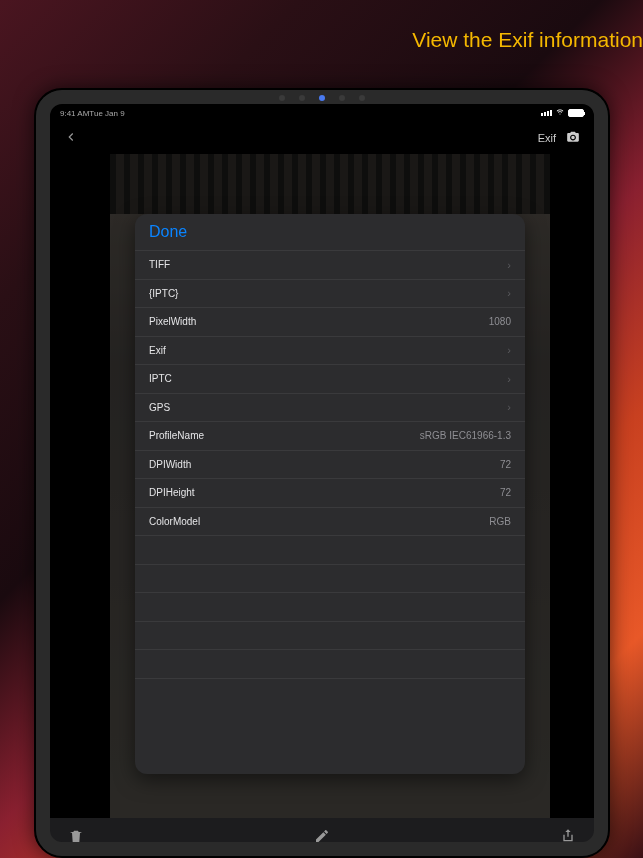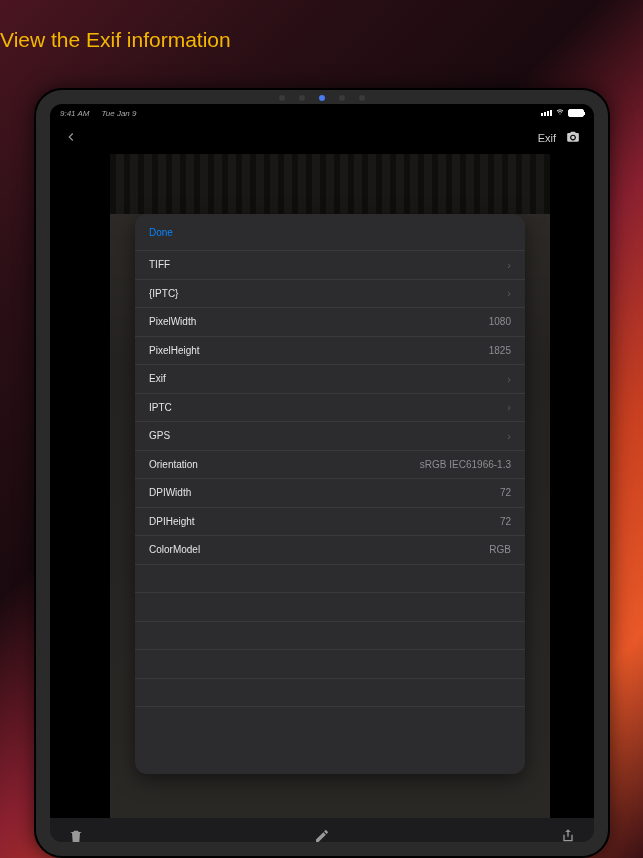--- a/index.html
+++ b/index.html
@@ -5,21 +5,21 @@
     * { margin: 0; padding: 0; box-sizing: border-box; }
     body {
       width: 643px;
       height: 858px;
       font-family: -apple-system, BlinkMacSystemFont, "Segoe UI", sans-serif;
       background: linear-gradient(135deg, #4a1520 0%, #2a0f15 20%, #1a0a0f 40%, #8a2030 55%, #c84020 70%, #e85828 85%, #3a1015 100%);
       overflow: hidden;
       position: relative;
     }
     .promo-title {
-      text-align: left;
+      text-align: right;
       color: #f5b800;
       font-size: 21px;
       font-weight: 400;
       padding: 28px 0 8px 0;
     }
     .ipad-frame {
       position: absolute;
       top: 88px;
       left: 34px;
       width: 576px;
@@ -69,21 +69,21 @@
     }
     .status-bar {
       height: 18px;
       display: flex;
       justify-content: space-between;
       align-items: center;
       padding: 0 10px;
       color: #aaa;
       font-size: 8px;
     }
-    .status-left { display: flex; gap: 12px; font-style: italic; }
+    .status-left { display: flex; gap: 0; }
     .status-right { display: flex; gap: 3px; align-items: center; }
     .nav-bar {
       height: 32px;
       display: flex;
       justify-content: space-between;
       align-items: center;
       padding: 0 14px;
       color: #bbb;
     }
     .nav-back {
@@ -136,21 +136,21 @@
     }
     .exif-header {
       height: 37px;
       display: flex;
       align-items: center;
       padding: 0 14px;
       border-bottom: 1px solid #3a3a3c;
     }
     .done-btn {
       color: #0a84ff;
-      font-size: 10px;
+      font-size: 16px;
       cursor: pointer;
     }
     .exif-list {
       overflow-y: auto;
     }
     .exif-row {
       height: 28.5px;
       display: flex;
       justify-content: space-between;
       align-items: center;
@@ -294,37 +294,33 @@
           </div>
           <div class="exif-row">
             <span class="exif-key">{IPTC}</span>
             <span class="chevron">›</span>
           </div>
           <div class="exif-row">
             <span class="exif-key">PixelWidth</span>
             <span class="exif-value">1080</span>
           </div>
           <div class="exif-row">
-            <span class="exif-key">PixelHeight</span>
-            <span class="exif-value">1825</span>
-          </div>
-          <div class="exif-row">
             <span class="exif-key">Exif</span>
             <span class="chevron">›</span>
           </div>
           <div class="exif-row">
             <span class="exif-key">IPTC</span>
             <span class="chevron">›</span>
           </div>
           <div class="exif-row">
             <span class="exif-key">GPS</span>
             <span class="chevron">›</span>
           </div>
           <div class="exif-row">
-            <span class="exif-key">Orientation</span>
+            <span class="exif-key">ProfileName</span>
             <span class="exif-value">sRGB IEC61966-1.3</span>
           </div>
           <div class="exif-row">
             <span class="exif-key">DPIWidth</span>
             <span class="exif-value">72</span>
           </div>
           <div class="exif-row">
             <span class="exif-key">DPIHeight</span>
             <span class="exif-value">72</span>
           </div>

